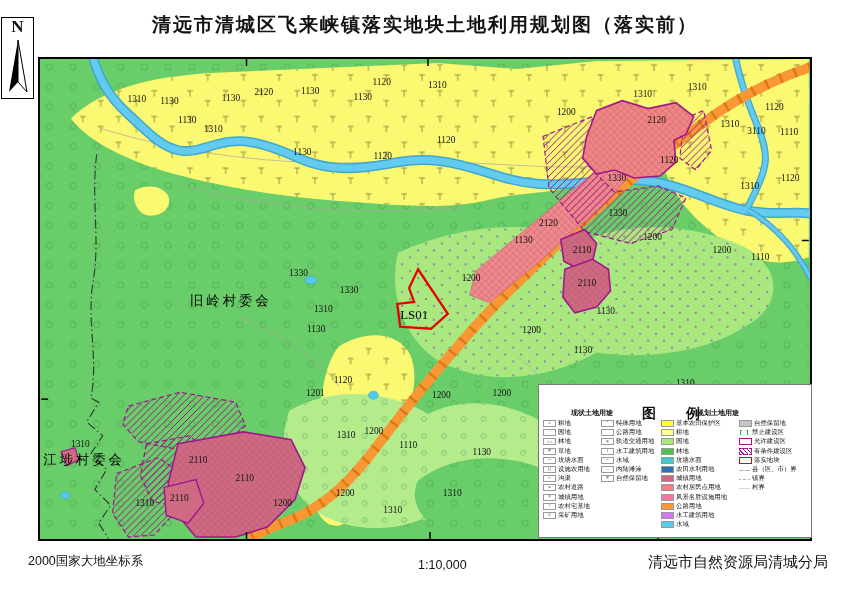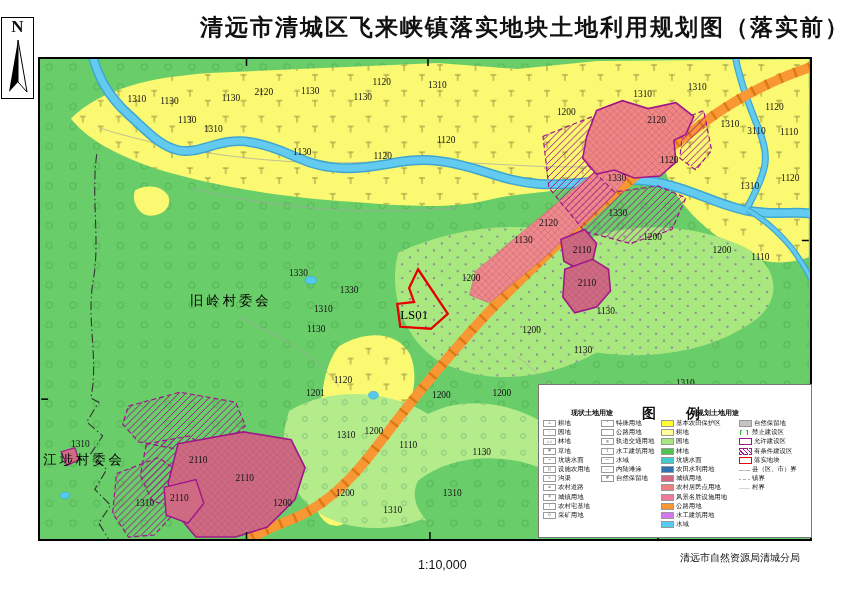--- a/index.html
+++ b/index.html
@@ -1,19 +1,19 @@
 <!DOCTYPE html>
 <html><head>
 <meta charset="utf-8">
 <style>
   html,body{margin:0;padding:0;background:#fff;}
   .page{position:relative;width:850px;height:601px;background:#fff;overflow:hidden;
         font-family:"Liberation Sans",sans-serif;color:#111;}
-  .map-title{position:absolute;top:12px;left:0;width:100%;text-align:right;
-        font-family:"Liberation Serif",serif;font-weight:700;font-size:23px;letter-spacing:2px;}
+  .map-title{position:absolute;top:12px;left:0;width:100%;text-align:center;
+        font-family:"Liberation Serif",serif;font-weight:700;font-size:19px;letter-spacing:2px;}
   .map-frame{position:absolute;left:38px;top:57px;width:774px;height:484px;
         border:2px solid #000;box-sizing:border-box;background:#69CD69;}
   .map-frame svg{display:block;width:770px;height:480px;}
   .lbl{font:9.5px "Liberation Serif",serif;fill:#111;}
   .vill{font:13.5px "Liberation Serif",serif;letter-spacing:3px;fill:#000;}
   .plot{font:13px "Liberation Serif",serif;fill:#000;}
   
   .north{position:absolute;left:1px;top:17px;width:33px;height:82px;background:#fff;
         border:1.5px solid #000;box-sizing:border-box;text-align:center;z-index:5;}
   .north .nlet{font-family:"Liberation Serif",serif;font-weight:700;font-size:17px;line-height:18px;display:block;}
@@ -26,21 +26,21 @@
   .lh1{left:32px;top:23px;} .lh2{left:158px;top:23px;}
   .lcol{position:absolute;top:34px;}
   .lc1{left:4px;} .lc2{left:62px;} .lc3{left:122px;} .lc4{left:200px;}
   .lrow{display:flex;align-items:center;height:9.2px;font-size:6.4px;white-space:nowrap;}
   .sw{flex:0 0 auto;width:11px;height:5px;background:#fff;border:0.5px solid #999;
       margin-right:2px;display:flex;align-items:center;justify-content:center;
       font-size:4.5px;line-height:1;color:#555;overflow:hidden;}
   
   .datum{position:absolute;left:28px;top:552px;font-size:12.5px;line-height:1.45;}
   .scale{position:absolute;left:418px;top:558px;font-size:12.5px;}
-  .agency{position:absolute;right:50px;top:551px;font-size:10px;line-height:1.45;text-align:right;}
+  .agency{position:absolute;right:22px;top:551px;font-size:15px;line-height:1.45;text-align:right;}
 </style>
 </head>
 <body>
 
 <div class="page">
 
   <div class="map-title">清远市清城区飞来峡镇落实地块土地利用规划图（落实前）</div>
 
   <div class="map-frame">
     <svg viewBox="0 0 774 484">
@@ -418,19 +418,20 @@
         <span>镇界</span>
       </div>
         <div class="lrow">
         <span class="sw" style="background:none;border:none;color:#999;font-size:6px">——</span>
         <span>村界</span>
       </div>
       </div>
   </div>
 
   <div class="datum">
+    <div>2000国家大地坐标系</div>
   </div>
   <div class="scale">1:10,000</div>
   <div class="agency">
     <div>清远市自然资源局清城分局</div>
   </div>
 
 </div>
 
 </body></html>

